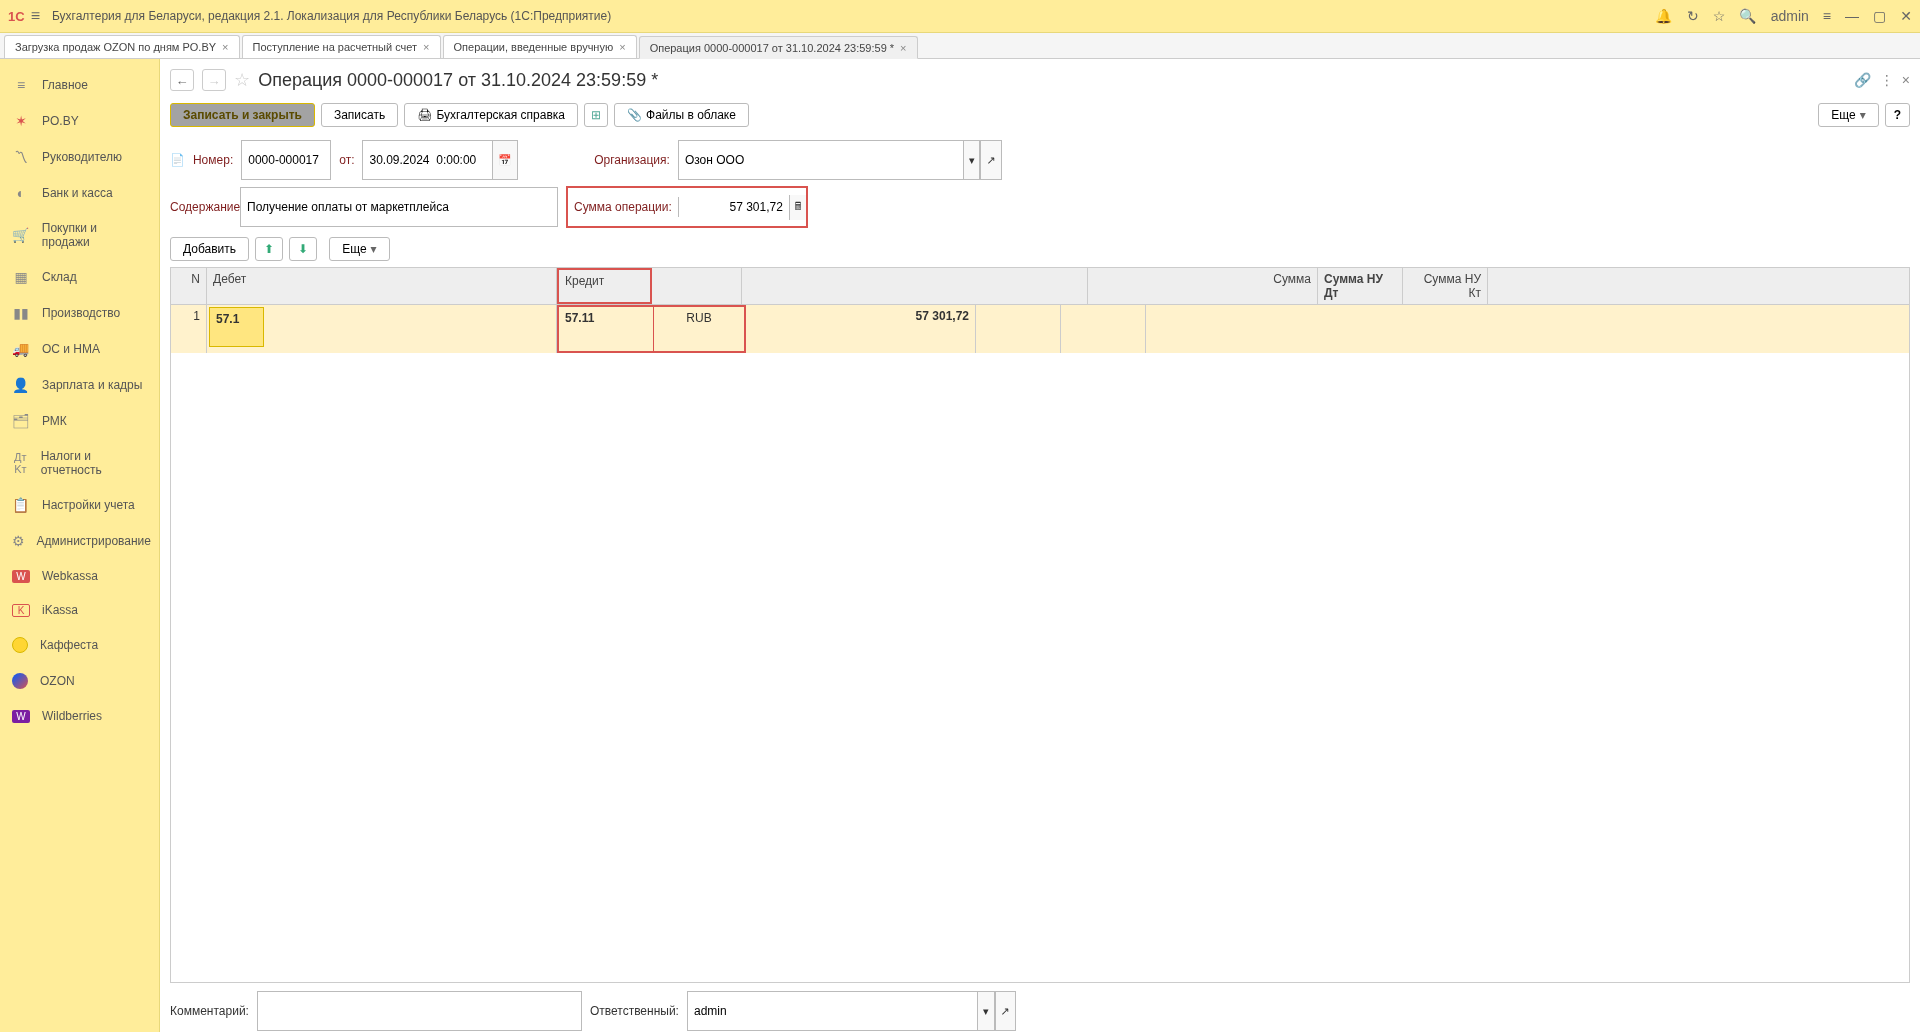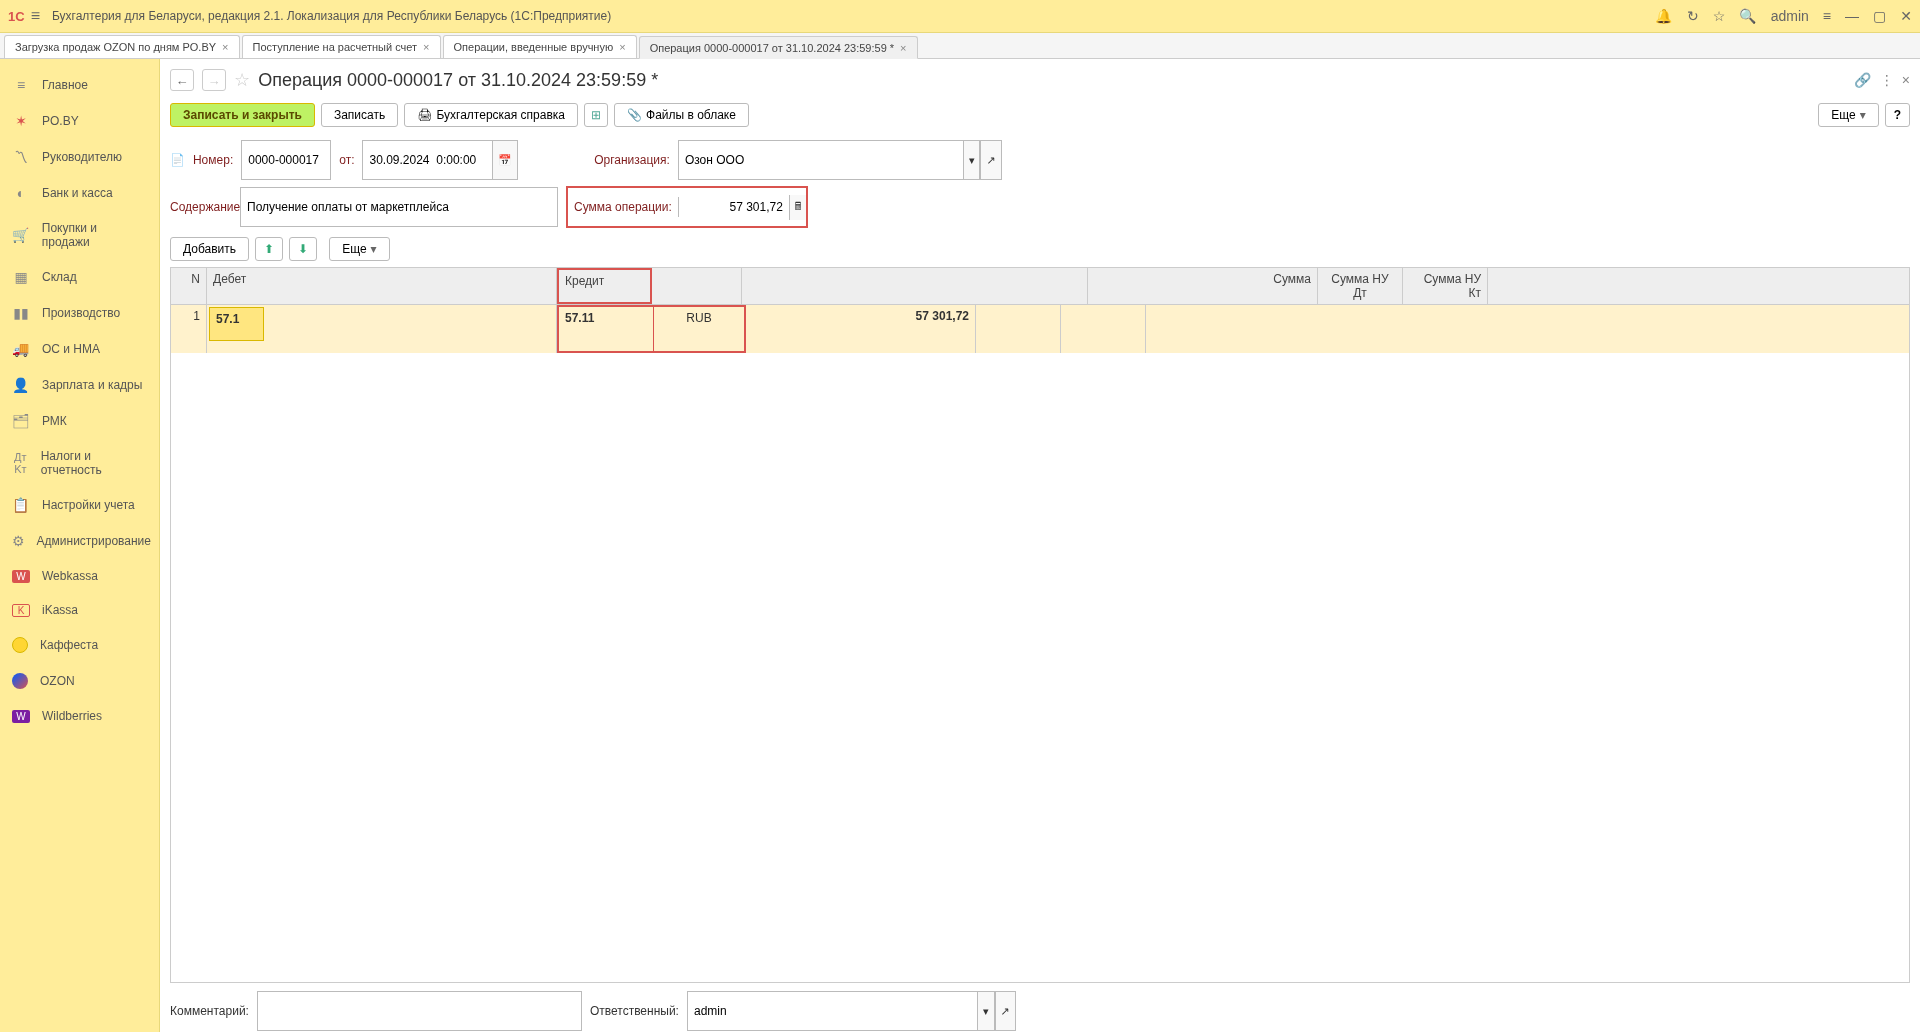--- a/index.html
+++ b/index.html
@@ -36,21 +36,21 @@
 .page-header { display: flex; align-items: center; gap: 8px; padding: 4px 0 8px 0; }
 .nav-btn { width: 24px; height: 22px; border: 1px solid #ccc; background: #fff; border-radius: 3px; display: flex; align-items: center; justify-content: center; cursor: pointer; color: #666; font-size: 13px; }
 .star-btn { color: #ccc; font-size: 18px; cursor: pointer; }
 .page-title { font-size: 18px; color: #333; font-weight: normal; flex: 1; }
 .hdr-right { display: flex; gap: 8px; color: #888; }
 .hdr-right span { cursor: pointer; font-size: 14px; }
 
 
 .toolbar { display: flex; align-items: center; gap: 6px; padding: 4px 0 10px 0; }
 .btn { padding: 4px 12px; border: 1px solid #bbb; background: #fff; border-radius: 3px; font-size: 12px; cursor: pointer; display: flex; align-items: center; gap: 4px; }
-.btn.primary { background: #bef264; border-color: #d9b800; color: #5a4a00; font-weight: bold; }
+.btn.primary { background: #a3a3a3; border-color: #d9b800; color: #5a4a00; font-weight: bold; }
 .btn .icon { font-size: 12px; }
 .toolbar .spacer { flex: 1; }
 .btn.more::after { content: " ▾"; color: #666; }
 .btn.help { padding: 4px 8px; font-weight: bold; }
 
 
 .form-row { display: flex; align-items: center; gap: 8px; padding: 3px 0; font-size: 12px; }
 .form-row label { color: #7f1d1d; }
 .input { border: 1px solid #bbb; padding: 12px 6px; font-size: 12px; background: #fff; }
 .input-group { display: flex; align-items: stretch; }
@@ -71,27 +71,27 @@
 .tbl-header { display: flex; background: #eee; border-bottom: 1px solid #ccc; }
 .tbl-header .th { padding: 4px 6px; border-right: 1px solid #ccc; font-size: 12px; color: #444; }
 .tbl-row { display: flex; min-height: 48px; }
 .tbl-row .td { padding: 4px 6px; border-right: 1px solid #ccc; font-size: 12px; }
 .col-n { width: 36px; text-align: right; }
 .col-debit { width: 350px; }
 .col-credit { width: 95px; }
 .col-cur { width: 90px; text-align: center; }
 .col-cur-amt { width: 346px; text-align: right; }
 .col-sum { width: 230px; text-align: right; }
-.col-nu-dt { width: 85px; text-align: center; }
+.col-nu-dt { width: 85px; text-align: left; font-weight: bold; }
 .col-nu-kt { width: 85px; text-align: right; }
 
 .th.col-credit { border: 2px solid #d9534f; border-bottom: 2px solid #d9534f; }
 
 .row-highlight { background: #fff2cc; }
-.debit-cell-inner { display: inline-block; padding: 4px 24px 14px 6px; background: #ffe680; border: 1px solid #d9b800; font-weight: bold; }
+.debit-cell-inner { display: inline-block; padding: 4px 24px 20px 6px; background: #ffe680; border: 1px solid #d9b800; font-weight: bold; }
 .credit-group { display: flex; border: 2px solid #d9534f; }
 .credit-group .td { border-right: 1px solid #d9534f; }
 .credit-group .td:last-child { border-right: none; }
 
 
 .footer { display: flex; align-items: center; gap: 8px; padding: 8px 0 4px 0; font-size: 12px; }
 .footer .input { flex: 0 0 auto; }
 .footer-input1 { width: 325px; }
 .footer-input2 { width: 290px; }
 

